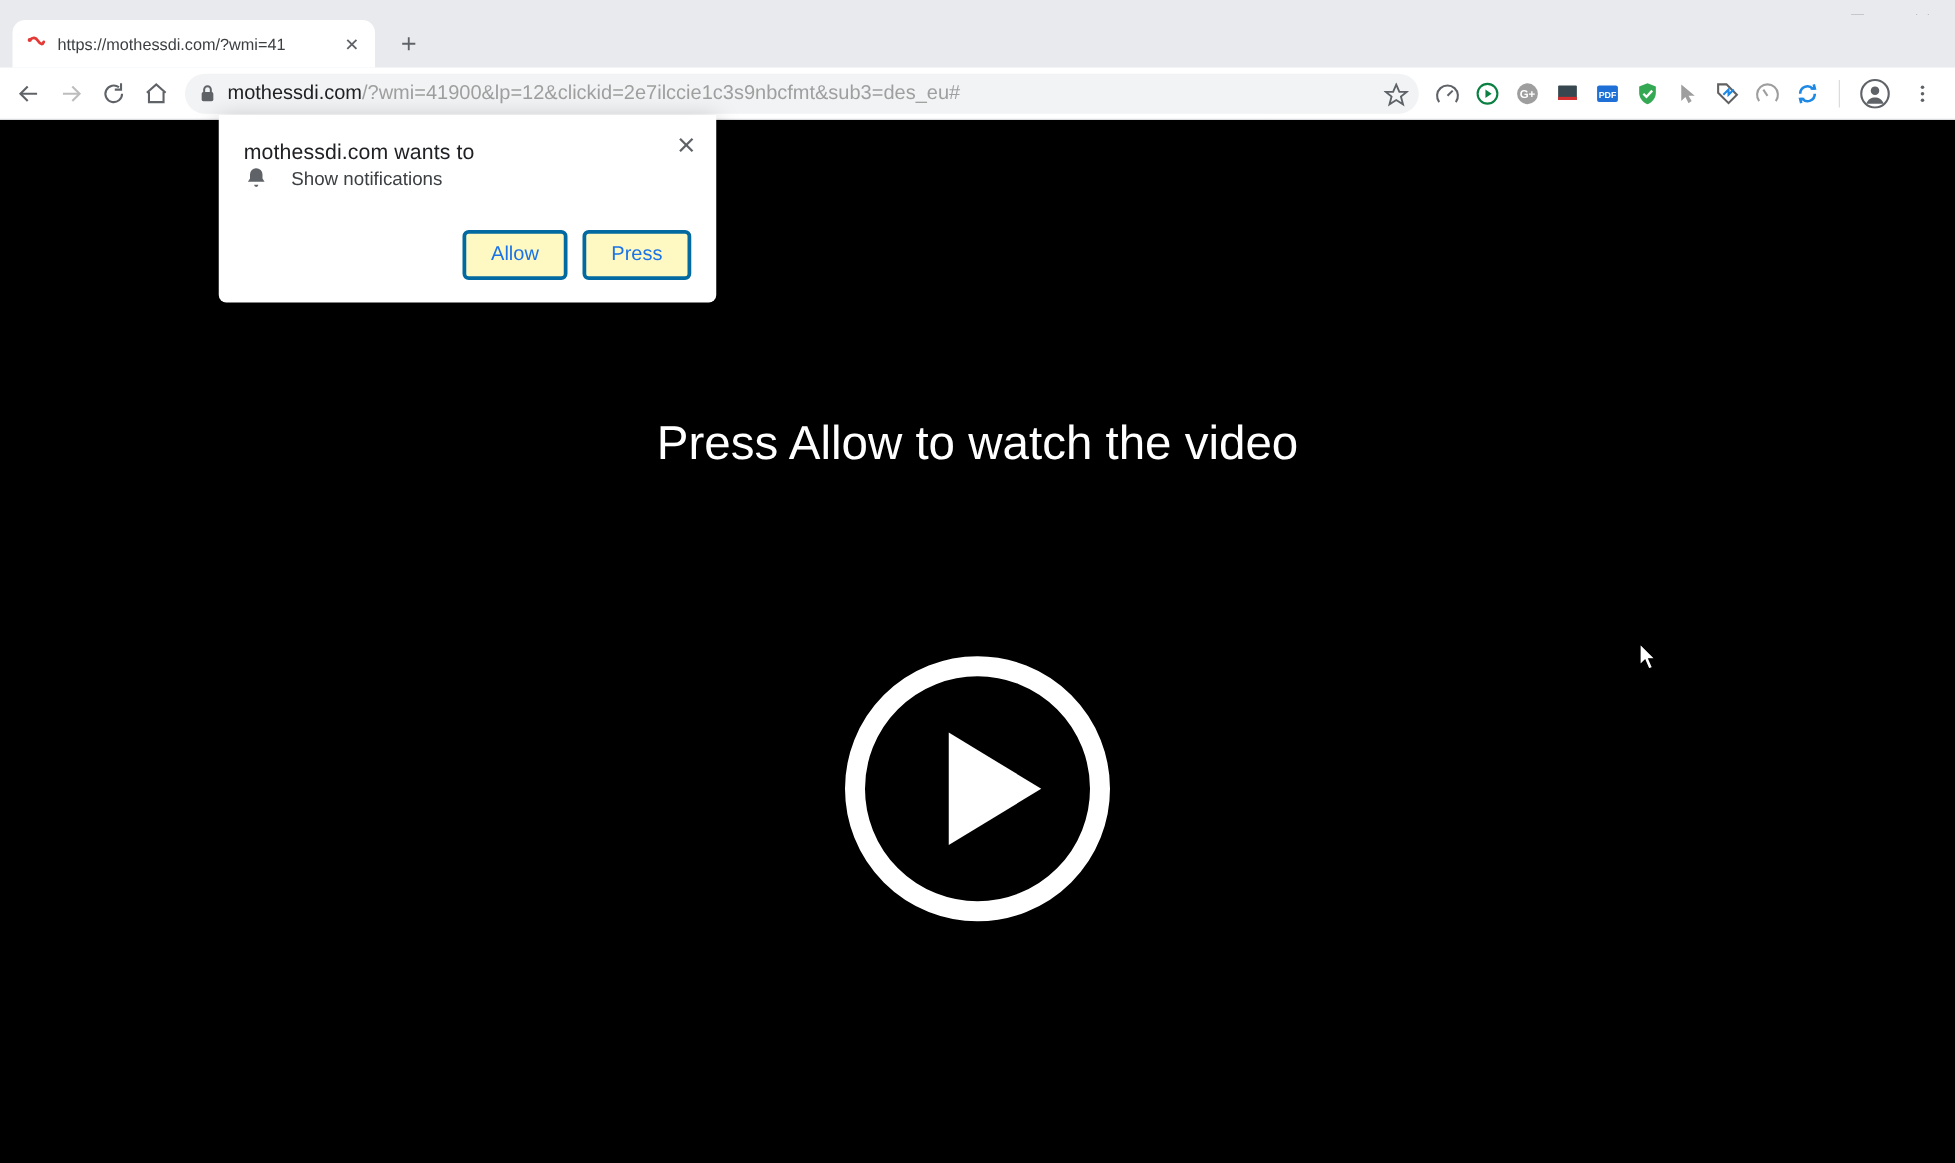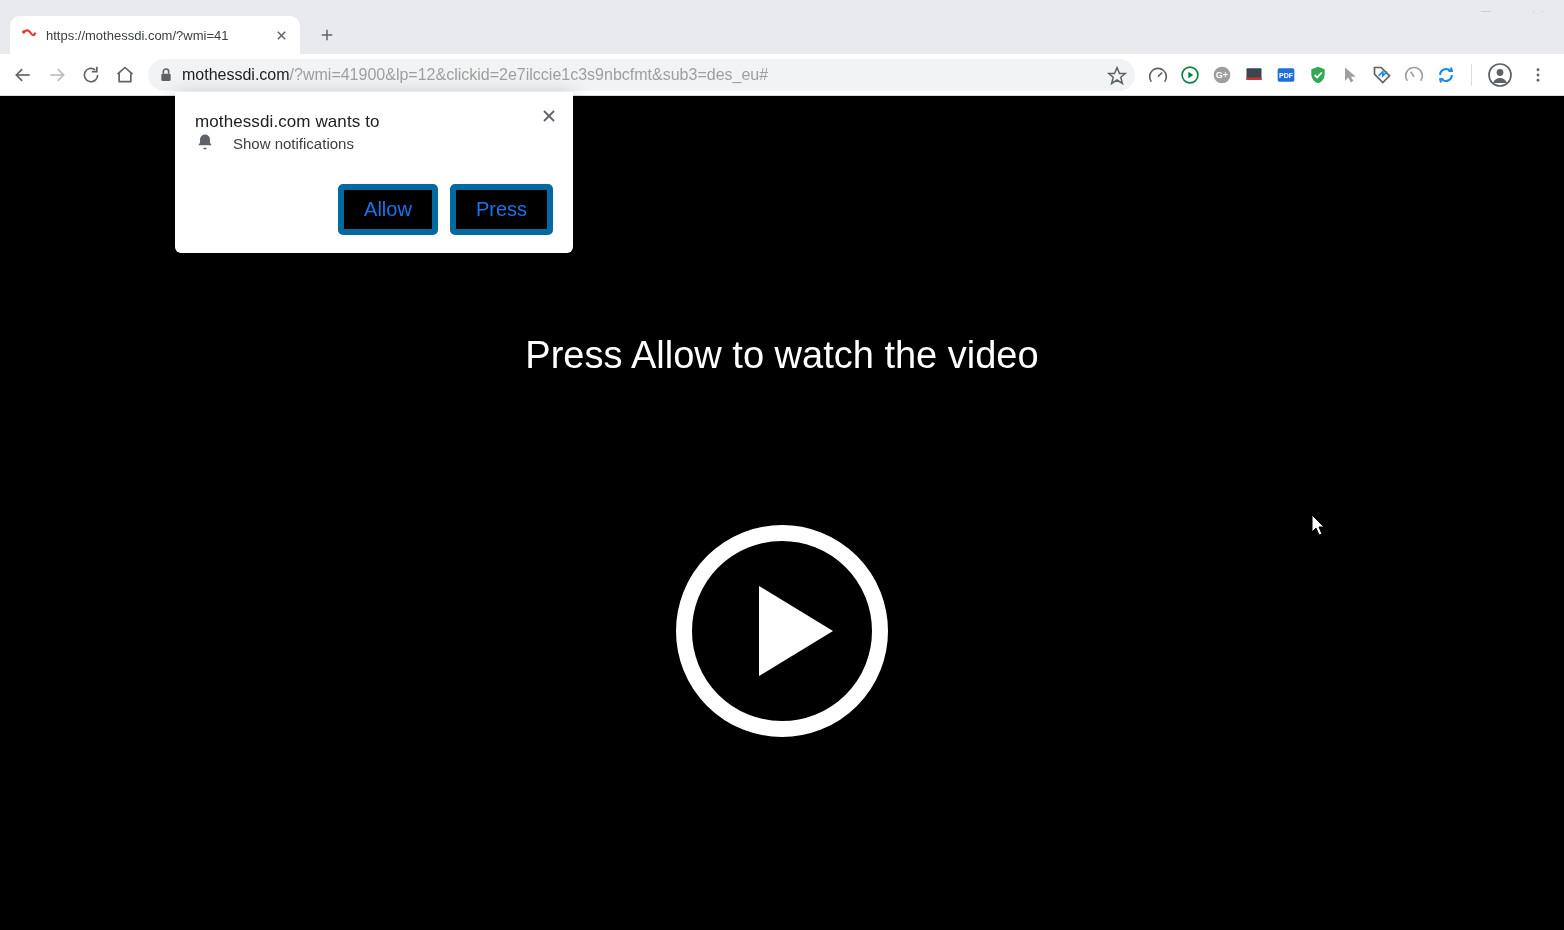--- a/index.html
+++ b/index.html
@@ -47,21 +47,21 @@
 
     
     .perm-popup{position:absolute;left:175px;top:92px;width:398px;background:#fff;border-radius:0 0 6px 6px;
                 box-shadow:0 4px 20px rgba(0,0,0,0.25);padding:20px 20px 18px 20px;}
     .perm-title{font-size:17px;color:#202124;letter-spacing:.1px;}
     .perm-close{position:absolute;top:14px;right:14px;width:20px;height:20px;display:flex;align-items:center;justify-content:center;color:#5f6368;}
     .perm-row{display:flex;align-items:flex-end;gap:18px;}
     .bell{width:20px;height:20px;color:#5f6368;}
     .perm-label{font-size:15px;color:#3c4043;}
     .perm-actions{display:flex;justify-content:flex-end;gap:12px;margin-top:32px;}
-    .perm-btn{border:6px solid #0369a1;background:#000000;color:#1a73e8;font-size:20px;padding:8px 20px;border-radius:5px;cursor:pointer;}
+    .perm-btn{border:3px solid #0369a1;background:#fef9c3;color:#1a73e8;font-size:16px;padding:8px 20px;border-radius:5px;cursor:pointer;}
   </style>
 </head>
 <body>
 
 <div class="titlebar"></div>
 
 <div class="win-controls">
   <div class="win-btn">
     <svg viewBox="0 0 12 12">
         <line x1="1" y1="6" x2="11" y2="6"></line>

